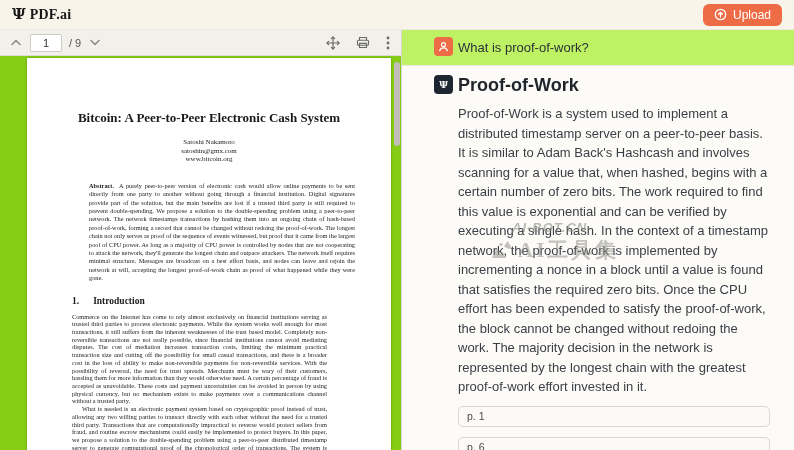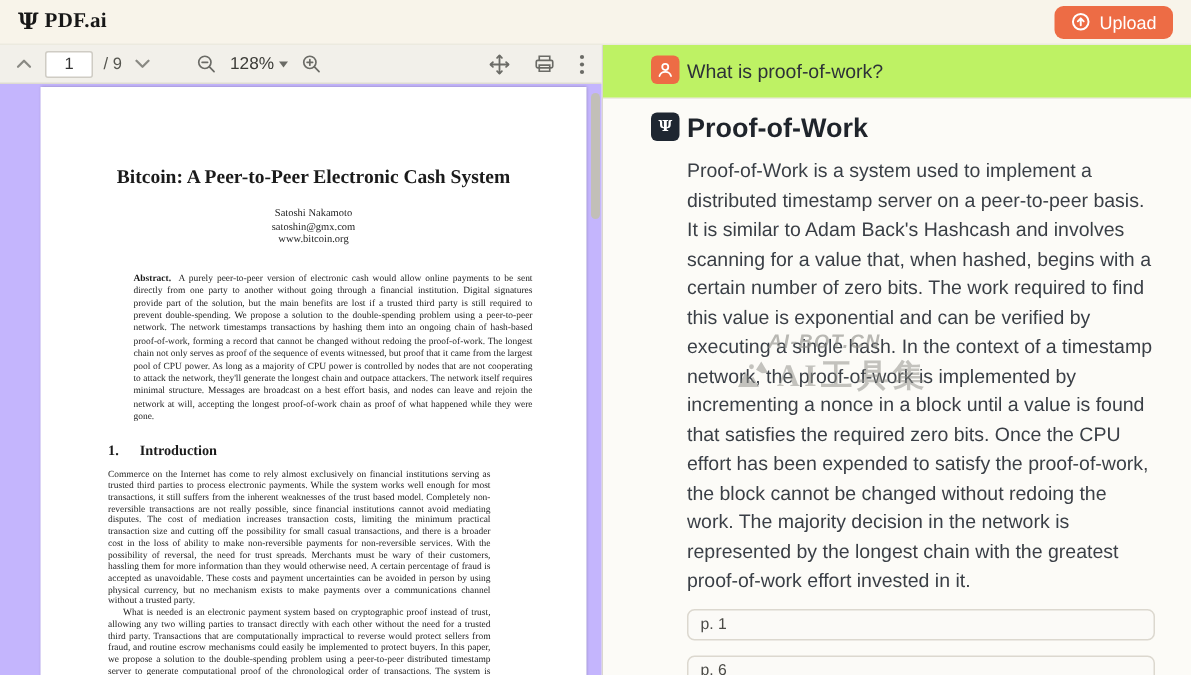--- a/index.html
+++ b/index.html
@@ -28,21 +28,21 @@
   .tb-group { display:flex; align-items:center; gap:7px; }
   .tb-center { margin:0 auto; transform:translateX(-18px); }
   .tb-btn { background:none; border:none; padding:2px; display:flex; align-items:center; color:#6b6b66; cursor:pointer; }
   .page-input { width:32px; height:18px; border:1px solid #cfccc4; border-radius:2px; background:#fff;
                 font-size:11px; text-align:center; color:#333; }
   .page-total { font-size:11px; color:#55554f; }
   .zoom-label { font-size:11.5px; color:#3c3c38; display:flex; align-items:center; gap:3px; cursor:pointer; }
   .caret-down { width:0; height:0; border-left:3px solid transparent; border-right:3px solid transparent; border-top:4px solid #6b6b66; }
   .tb-right { margin-left:auto; display:flex; align-items:center; gap:12px; }
 
-  .canvas { flex:1; position:relative; background:#c4b5fd; overflow:hidden; }
+  .canvas { flex:1; position:relative; background:#84cc16; overflow:hidden; }
   .pdf-page { position:absolute; left:27px; top:2px; width:364px; height:540px; background:#ffffff;
               box-shadow:0 0 2px rgba(0,0,0,.28); font-family:"Liberation Serif","DejaVu Serif",serif; color:#1b1b1b; }
   .pdf-title { text-align:center; font-weight:bold; font-size:13px; margin-top:52px; }
   .pdf-authors { text-align:center; font-size:7px; line-height:8.6px; margin-top:12px; color:#222; }
   .pdf-abstract { margin:18px 36px 0 62px; font-size:6.3px; line-height:8.4px; text-align:justify; }
   .pdf-abstract b { font-weight:bold; }
   .pdf-h1 { margin:13px 0 0 45px; font-size:9.5px; font-weight:bold; }
   .pdf-h1 .h1-num { margin-right:14px; }
   .pdf-body { margin:7px 64px 0 45px; font-size:6.3px; line-height:7.7px; text-align:justify; }
   .pdf-body.indent { text-indent:10px; margin-top:0; }
@@ -117,40 +117,20 @@
           </button>
           <input class="page-input" value="1" style="">
           <span class="page-total">/ 9</span>
           <button class="tb-btn">
             <svg width="10" height="7" viewBox="0 0 10 7" fill="none" stroke="#8a8a84" stroke-width="1.5">
                 <path d="M1 1.5 5 5.5 9 1.5" stroke-linecap="round" stroke-linejoin="round"></path>
               </svg>
           </button>
         </div>
 
-        <div class="tb-group tb-center">
-          <button class="tb-btn">
-            <svg width="13" height="13" viewBox="0 0 14 14" fill="none" stroke="#6b6b66" stroke-width="1.2">
-                <circle cx="6" cy="6" r="4.4"></circle>
-                <path d="M9.3 9.3 12.6 12.6" stroke-linecap="round"></path>
-                <path d="M4 6h4" stroke-linecap="round"></path>
-              </svg>
-          </button>
-          <span class="zoom-label">
-            <span>128%</span>
-            <span class="caret-down"></span>
-          </span>
-          <button class="tb-btn">
-            <svg width="13" height="13" viewBox="0 0 14 14" fill="none" stroke="#6b6b66" stroke-width="1.2">
-                <circle cx="6" cy="6" r="4.4"></circle>
-                <path d="M9.3 9.3 12.6 12.6" stroke-linecap="round"></path>
-                <path d="M4 6h4M6 4v4" stroke-linecap="round"></path>
-              </svg>
-          </button>
-        </div>
 
         <div class="tb-right">
           <button class="tb-btn">
             <svg width="14" height="14" viewBox="0 0 14 14" fill="none" stroke="#6b6b66" stroke-width="1.2">
                 <path d="M7 1.2v11.6M1.2 7h11.6" stroke-linecap="round"></path>
                 <path d="M5.4 2.6 7 1l1.6 1.6M5.4 11.4 7 13l1.6-1.6M2.6 5.4 1 7l1.6 1.6M11.4 5.4 13 7l-1.6 1.6" stroke-linecap="round" stroke-linejoin="round"></path>
               </svg>
           </button>
           <button class="tb-btn">
             <svg width="14" height="13" viewBox="0 0 14 13" fill="none" stroke="#6b6b66" stroke-width="1.1">

